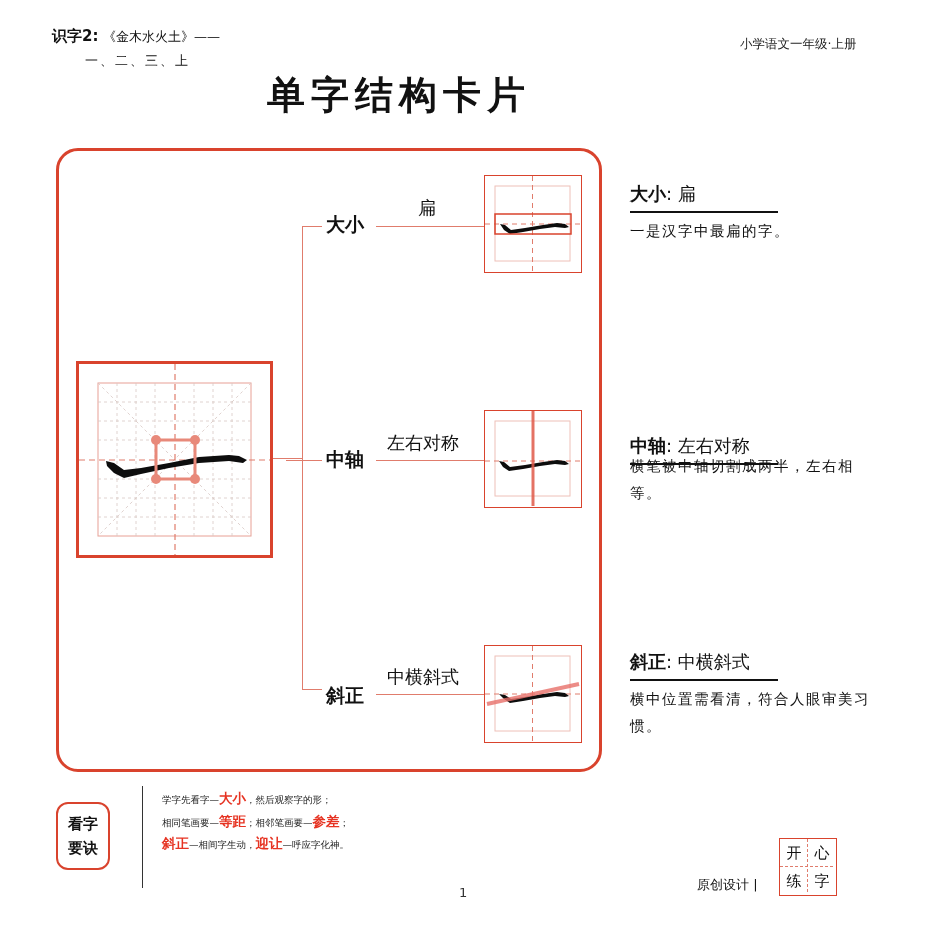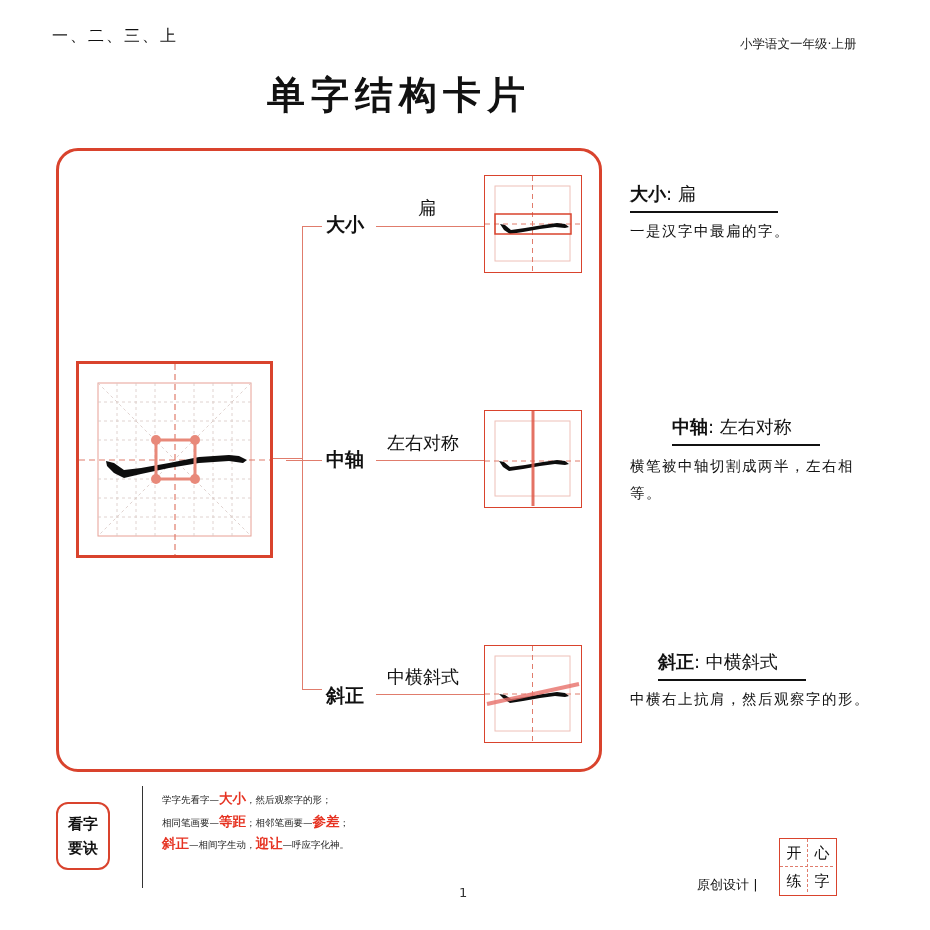--- a/index.html
+++ b/index.html
@@ -3,21 +3,21 @@
 <meta charset="utf-8">
 <style>
   * { box-sizing: border-box; margin: 0; padding: 0; }
   html, body { width: 930px; height: 930px; background: #ffffff; overflow: hidden; }
   body { position: relative; font-family: "DejaVu Sans", "Liberation Sans", sans-serif; color: #111; }
   .abs { position: absolute; }
 
   .hdr-left { left: 52px; top: 24px; font-size: 14px; line-height: 24px; }
   .hdr-left .lesson { font-weight: bold; font-size: 15px; }
   .hdr-left .subtitle { font-family: "DejaVu Serif", serif; font-size: 13px; }
-  .hdr-left .chars { font-family: "DejaVu Serif", serif; font-size: 16px; letter-spacing: 2px; }
+  .hdr-left .chars { font-family: "DejaVu Serif", serif; font-size: 13px; letter-spacing: 2px; margin-left: 33px; }
   .hdr-right { left: 740px; top: 36px; font-size: 12.5px; color: #222; text-align: center; }
   .title { left: 0; width: 798px; top: 70px; text-align: center; font-family: "DejaVu Serif", serif; font-weight: bold; font-size: 38px; letter-spacing: 6px; }
 
   .main-card { left: 56px; top: 148px; width: 546px; height: 624px; border: 3px solid #d9432d; border-radius: 22px; }
 
   .big-box { left: 76px; top: 361px; width: 197px; height: 197px; border: 3px solid #d9432d; }
 
   .tree-v { left: 302px; top: 226px; width: 0; height: 463px; border-left: 1.5px solid #e07c6c; }
   .tree-h { height: 0; border-top: 1.5px solid #e07c6c; }
 
@@ -37,20 +37,24 @@
 
   .page-num { left: 459px; top: 885px; font-size: 13px; color: #333; }
   .credit { left: 697px; top: 876px; font-size: 13px; }
   .stamp { left: 779px; top: 838px; width: 58px; height: 58px; border: 1.5px solid #d9432d; display: grid; grid-template-columns: 1fr 1fr; grid-template-rows: 1fr 1fr; font-family: "DejaVu Serif", serif; font-size: 15px; }
   .stamp span { display: flex; align-items: center; justify-content: center; }
 </style>
 </head>
 <body>
 
 <div class="abs hdr-left">
+  <div>
+    <span class="lesson">识字2:</span>
+    <span class="subtitle">《金木水火土》——</span>
+  </div>
   <div class="chars">一、二、三、上</div>
 </div>
 <div class="abs hdr-right">小学语文一年级·上册</div>
 <div class="abs title">单字结构卡片</div>
 
 <div class="abs main-card"></div>
 
 <div class="abs big-box">
   <svg width="191" height="191" viewBox="0 0 191 191">
     <rect x="19" y="19" width="153" height="153" fill="none" stroke="#e8a095" stroke-width="1"></rect>
@@ -133,29 +137,29 @@
     <path d="M14 48 L20 49 L26 53 L40 51 L58 48 L72 46 L80 47 L84 50 L80 51 L70 50 L55 52 L38 55 L25 57 L19 53 Z" fill="#0d0d0d"></path>
     <line x1="2" y1="58" x2="94" y2="38" stroke="#e8706a" stroke-width="4" opacity="0.8"></line>
   </svg>
 </div>
 
 <div class="abs exp-title" style="left:630px; top:182px;">
   <b>大小</b><span>:</span> <span>扁</span>
 </div>
 <div class="abs exp-body" style="left:630px; top:218px;">一是汉字中最扁的字。</div>
 
-<div class="abs exp-title" style="left:630px; top:415px;margin-left:42px;">
+<div class="abs exp-title" style="left:630px; top:434px;">
   <b>中轴</b><span>:</span> <span>左右对称</span>
 </div>
 <div class="abs exp-body" style="left:630px; top:453px;">横笔被中轴切割成两半，左右相等。</div>
 
-<div class="abs exp-title" style="left:630px; top:650px;margin-left:28px;">
+<div class="abs exp-title" style="left:630px; top:650px;">
   <b>斜正</b><span>:</span> <span>中横斜式</span>
 </div>
-<div class="abs exp-body" style="left:630px; top:686px;">中横右上抗肩，然后观察字的形。</div>
+<div class="abs exp-body" style="left:630px; top:686px;">横中位置需看清，符合人眼审美习惯。</div>
 
 <div class="abs tip-badge">
   <div>
     <div>看字</div>
     <div>要诀</div>
   </div>
 </div>
 <div class="abs tip-divider"></div>
 <div class="abs tips" id="tips-list">
     <div><span>学字先看字—</span><span class="hl">大小</span><span>，然后观察字的形；</span></div>

